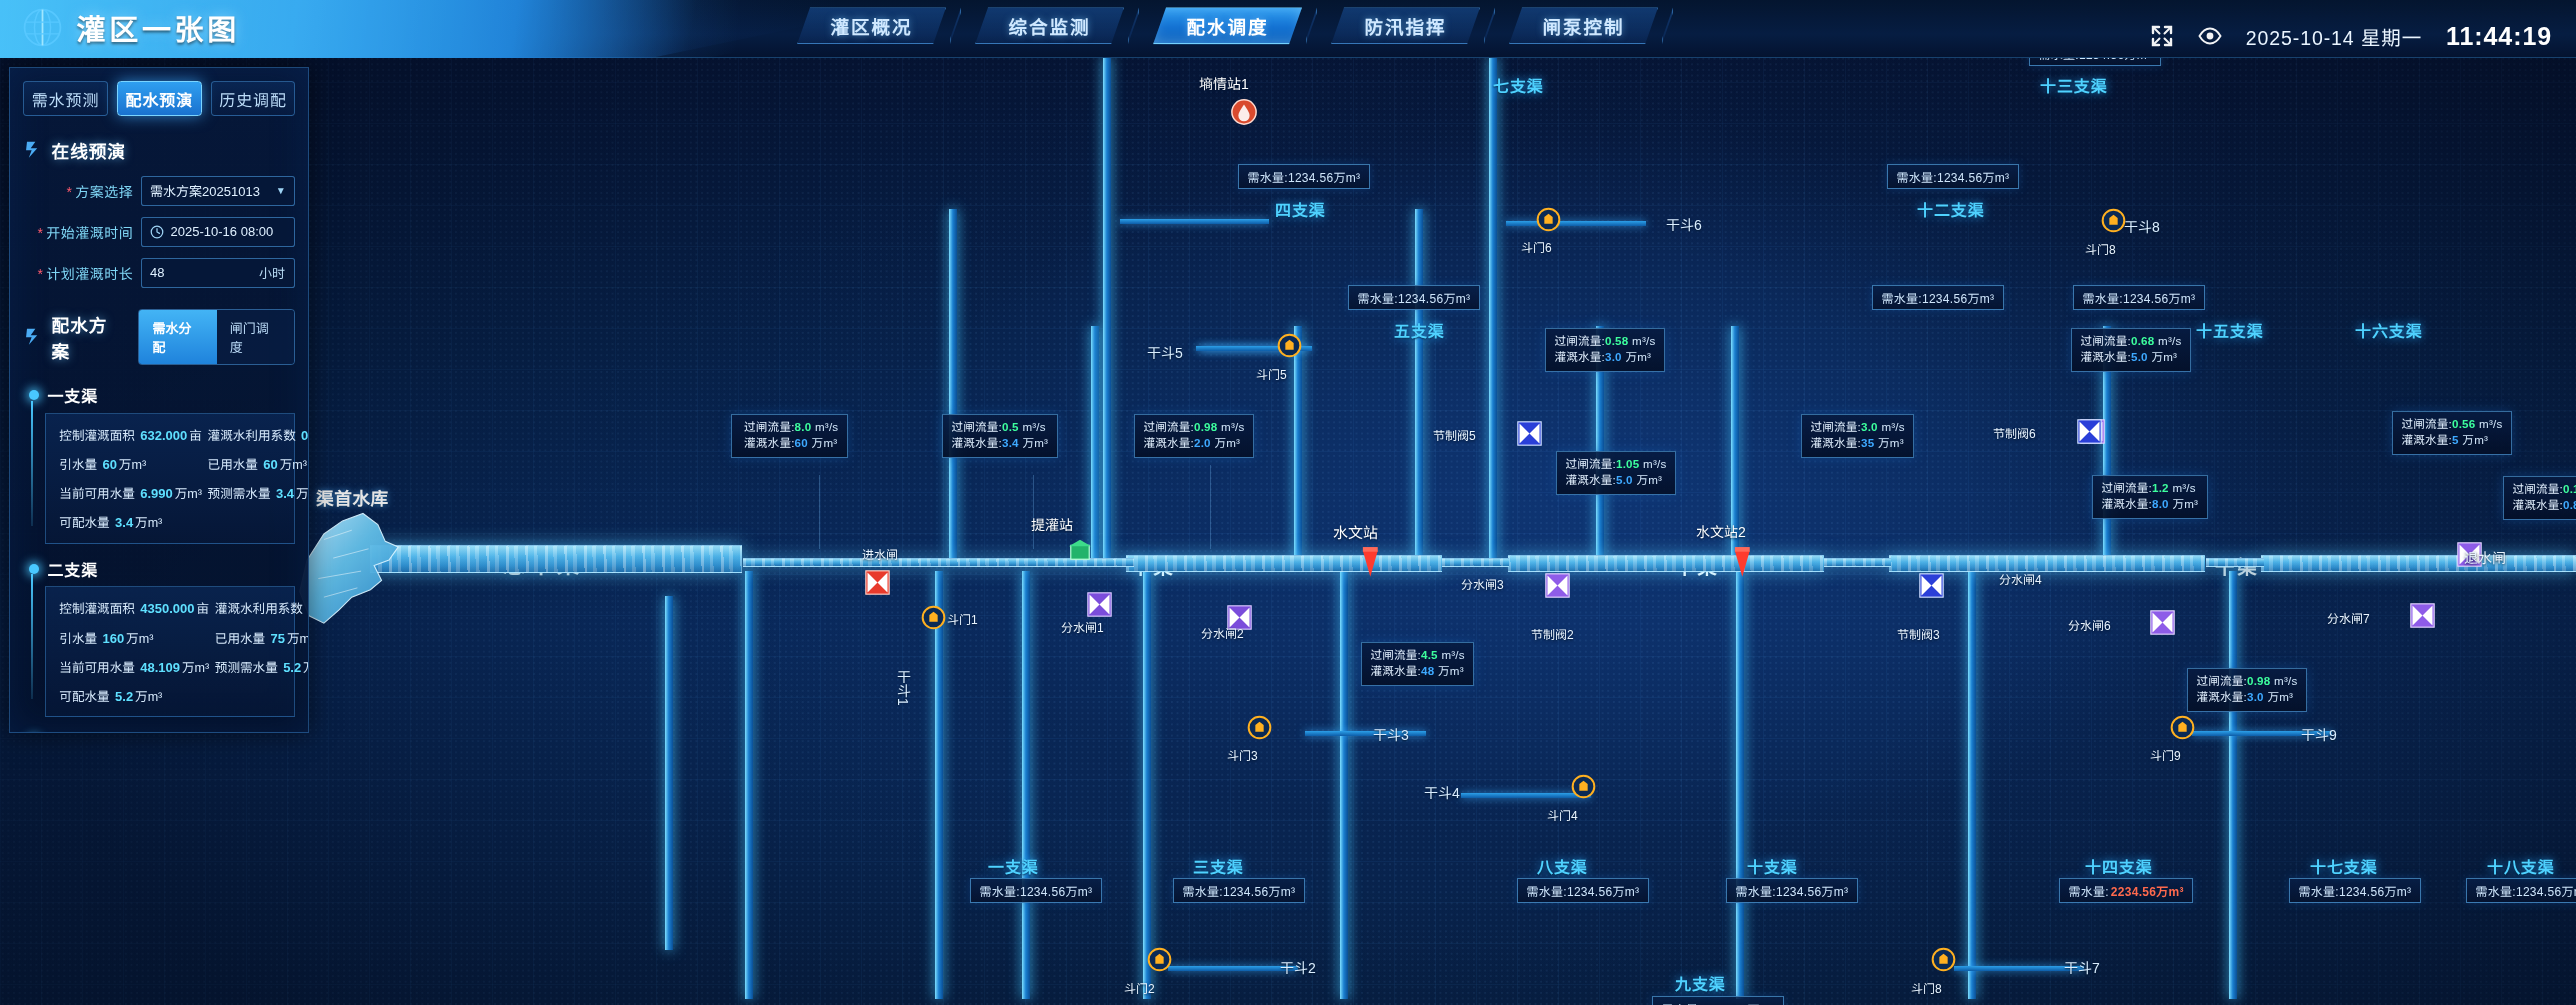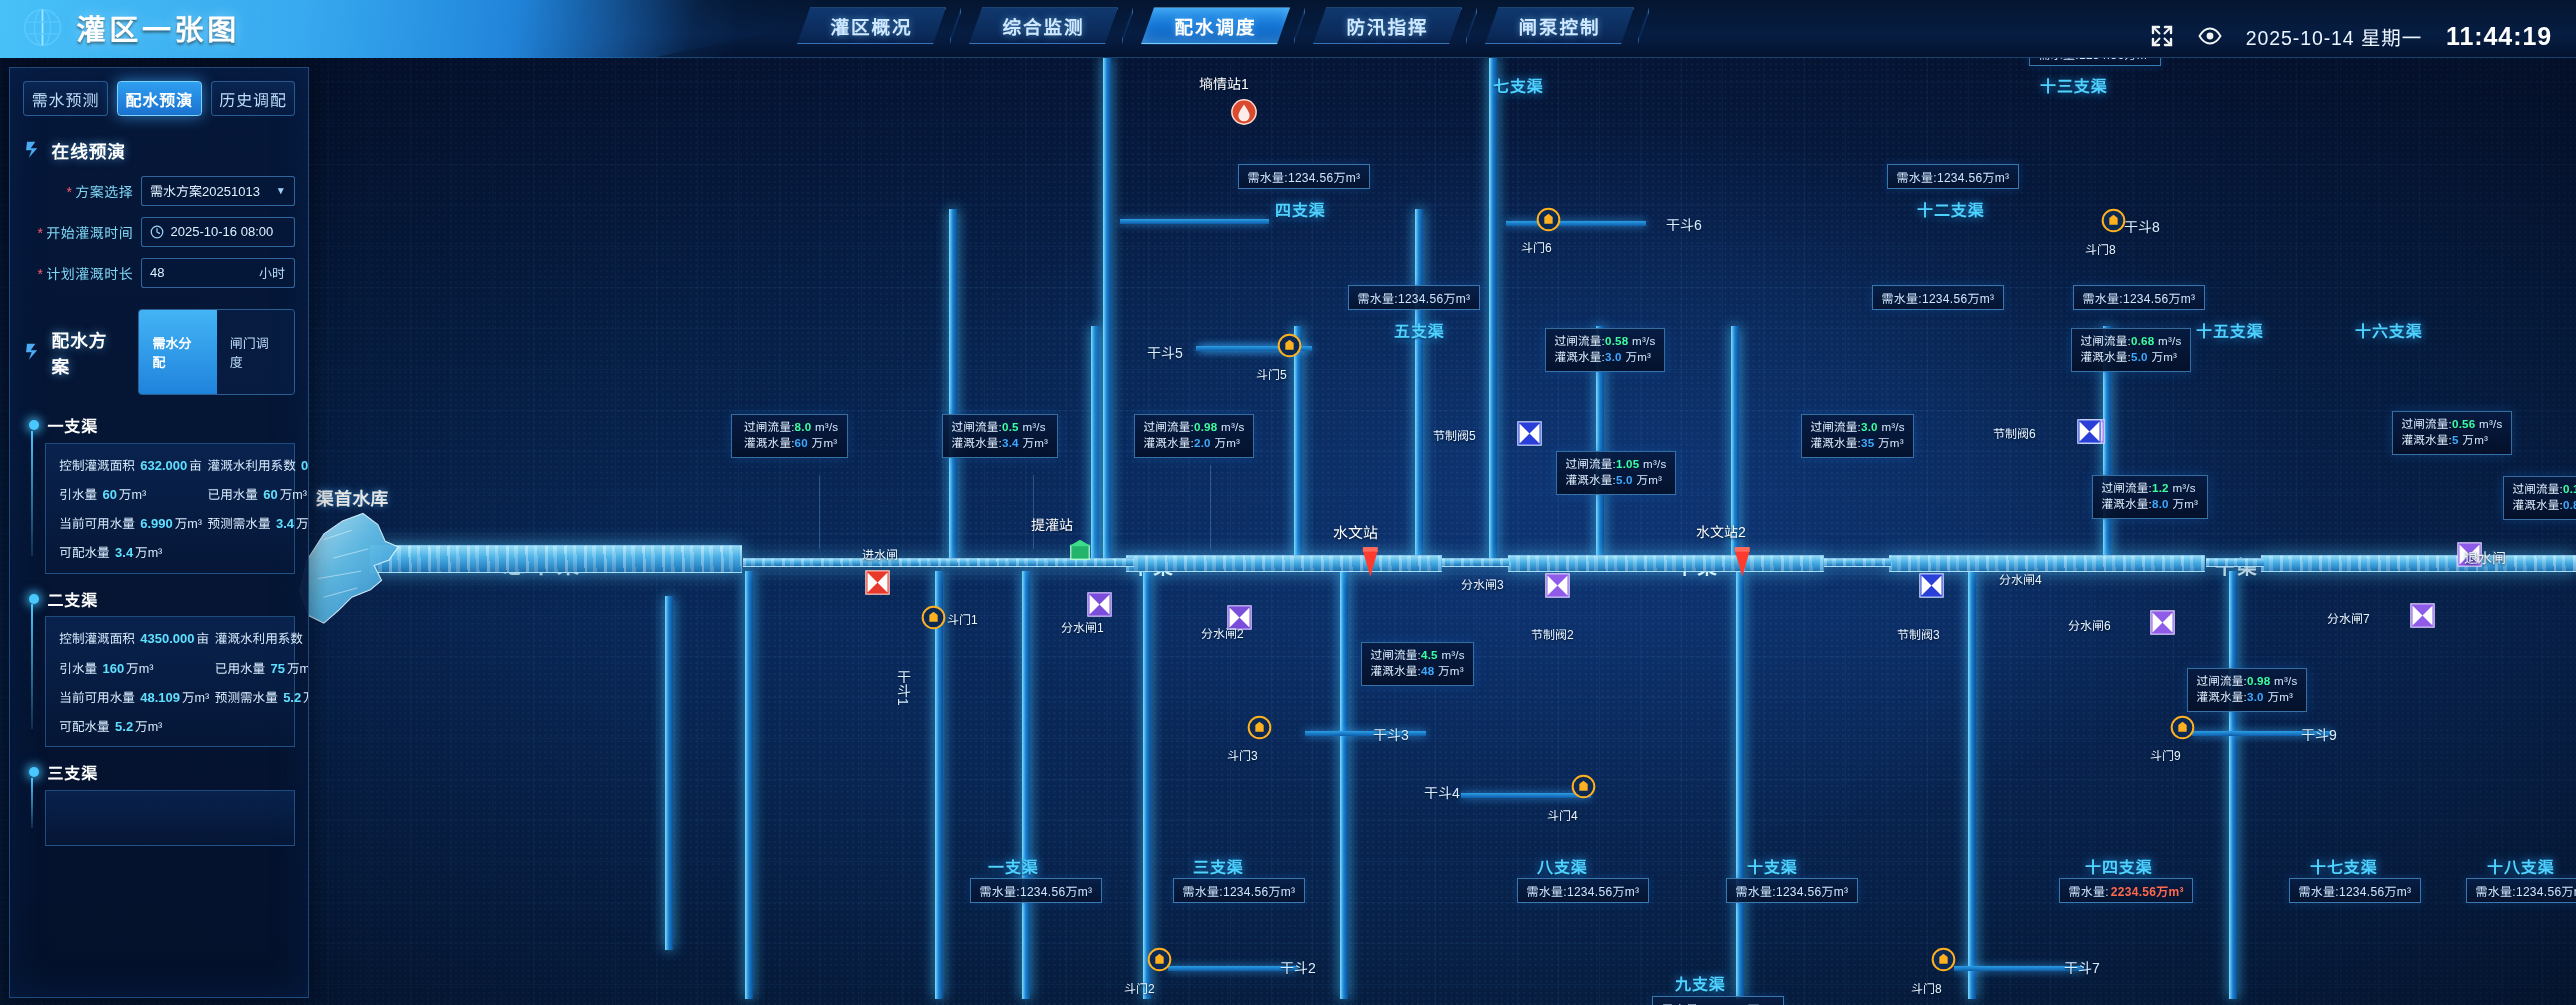--- a/index.html
+++ b/index.html
@@ -55,21 +55,21 @@
     clip-path: polygon(0 0, 986px 0, 707px 58px, 0 58px);
     mix-blend-mode: screen;
   }
   .brand { position: absolute; left: 20.5px; top: 5.6px; display: flex; align-items: center; gap: 13px; z-index: 3; }
   .brand-logo { width: 43px; height: 43px; flex: none; }
   .brand-title {
     font-size: 29px; font-weight: 700; letter-spacing: 3.7px; color: #ffffff;
     text-shadow: 0 0 13px rgba(140,215,255,.85), 0 1.9px 2.8px rgba(0,0,0,.6);
   }
 
-  .nav { position: absolute; left: 797px; top: 7.4px; display: flex; gap: 6px; z-index: 5; }
+  .nav { position: absolute; left: 797px; top: 7.4px; display: flex; gap: 12px; z-index: 5; }
   .nav-item { position: relative; height: 37px; }
   .nav-shape {
     height: 37px; min-width: 149px; padding: 0 24px;
     display: flex; align-items: center; justify-content: center;
     font-size: 18.6px; letter-spacing: 1.9px; color: #cfe8ff; font-weight: 600;
     background: linear-gradient(180deg, rgba(26,84,160,.55), rgba(12,44,96,.5));
     border: 0.9px solid rgba(86,170,240,.55);
     clip-path: polygon(13px 0, 100% 0, calc(100% - 13px) 100%, 0 100%);
     text-shadow: 0 0 7.4px rgba(120,200,255,.6);
   }
@@ -83,21 +83,21 @@
     border: 0.9px solid rgba(86,170,240,.4);
     clip-path: polygon(13px 0, 100% 0, calc(100% - 13px) 100%, 0 100%); }
 
   .header-right { position: absolute; right: 24px; top: 0; height: 72px; display: flex; align-items: center; gap: 24px; z-index: 6; }
   .hdr-icon { width: 24px; height: 24px; cursor: pointer; opacity: .95; }
   .hdr-date { font-size: 19.5px; color: #eaf5ff; letter-spacing: 0.9px; }
   .hdr-time { font-size: 25px; font-weight: 700; color: #ffffff; letter-spacing: 0.9px; }
 
   
   .panel {
-    position: absolute; left: 9.3px; top: 67px; width: 300px; height: 931px; z-index: 30;
+    position: absolute; left: 9.3px; top: 67px; width: 300px; height: 666px; z-index: 30;
     background: linear-gradient(180deg, rgba(6,24,58,.93), rgba(4,17,43,.95));
     border: 0.9px solid rgba(60,140,215,.45);
     box-shadow: 0 0 24px rgba(0,0,0,.55), inset 0 0 37px rgba(12,60,130,.25);
     overflow: hidden;
   }
   .panel::before, .panel::after {
     content: ''; position: absolute; width: 15px; height: 15px; border: 1.9px solid #4fc3ff;
   }
   .panel::before { left: -0.9px; top: -0.9px; border-right: none; border-bottom: none; }
   .panel::after { right: -0.9px; top: -0.9px; border-left: none; border-bottom: none; }
@@ -129,21 +129,21 @@
     border: 0.9px solid rgba(75,155,225,.6); border-radius: 2.8px;
     background: rgba(5,24,58,.75); font-size: 13px; color: #dff0ff; cursor: pointer;
     position: relative;
   }
   .form-ctl .caret { position: absolute; right: 8.4px; font-size: 10.2px; color: #9fd4f5; }
   .form-ctl .unit { position: absolute; right: 9.3px; font-size: 13px; color: #b9dcf5; margin-left: 12px; }
   .clock-ico { width: 14px; height: 14px; flex: none; }
 
   .scheme-head { display: flex; align-items: center; gap: 9.3px; padding: 15px 13px 5.6px 15px; }
   .mini-tabs { display: flex; margin-left: 3.7px; border: 0.9px solid rgba(75,155,225,.55); border-radius: 3.7px; overflow: hidden; }
-  .mini-tab { padding: 23px 13px; font-size: 13px; color: #bcdcf8; cursor: pointer; background: rgba(8,32,72,.6); }
+  .mini-tab { padding: 8px 13px; font-size: 13px; color: #bcdcf8; cursor: pointer; background: rgba(8,32,72,.6); }
   .mini-tab.active { background: linear-gradient(180deg, #43b4f5, #1f83dc); color: #fff; font-weight: 700; }
 
   .canal-block { padding: 3.7px 0 0 0; }
   .canal-title { display: flex; align-items: center; gap: 8.4px; padding: 9.3px 0 5.6px 18.6px; }
   .dot { width: 10.2px; height: 10.2px; border-radius: 50%; background: #49c8ff;
     box-shadow: 0 0 9.3px 2.8px rgba(73,200,255,.75); flex: none; }
   .canal-name { font-size: 16px; color: #ffffff; font-weight: 600; letter-spacing: 0.9px; }
   .canal-card {
     margin: 0 13px 0 35px; padding: 11.2px 13px; position: relative;
     border: 0.9px solid rgba(62,140,210,.45);

